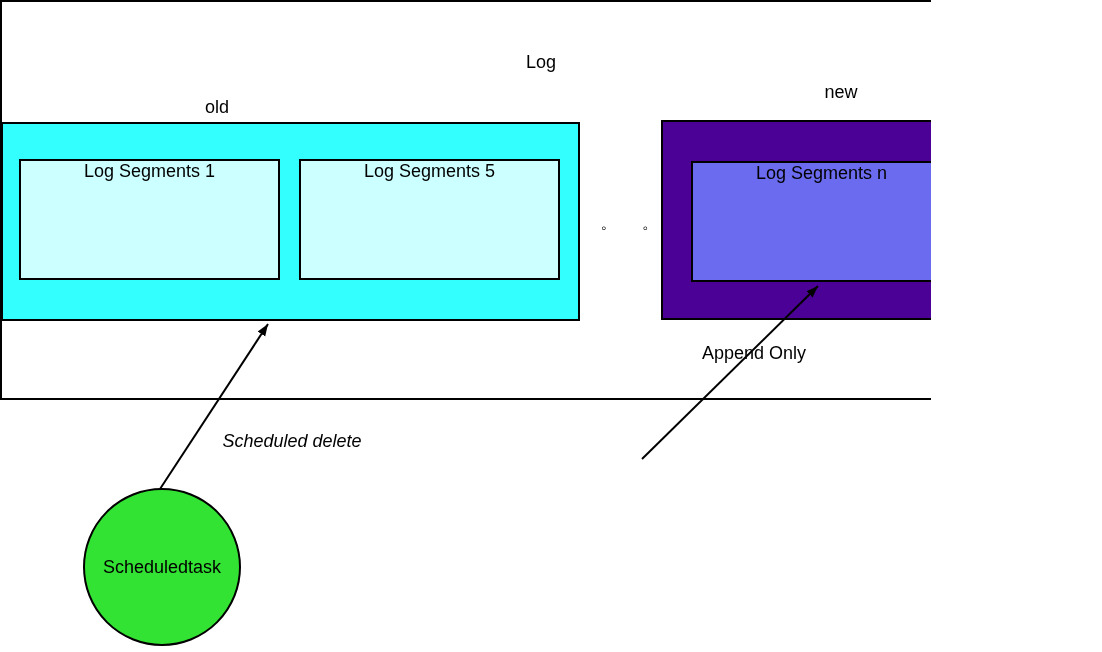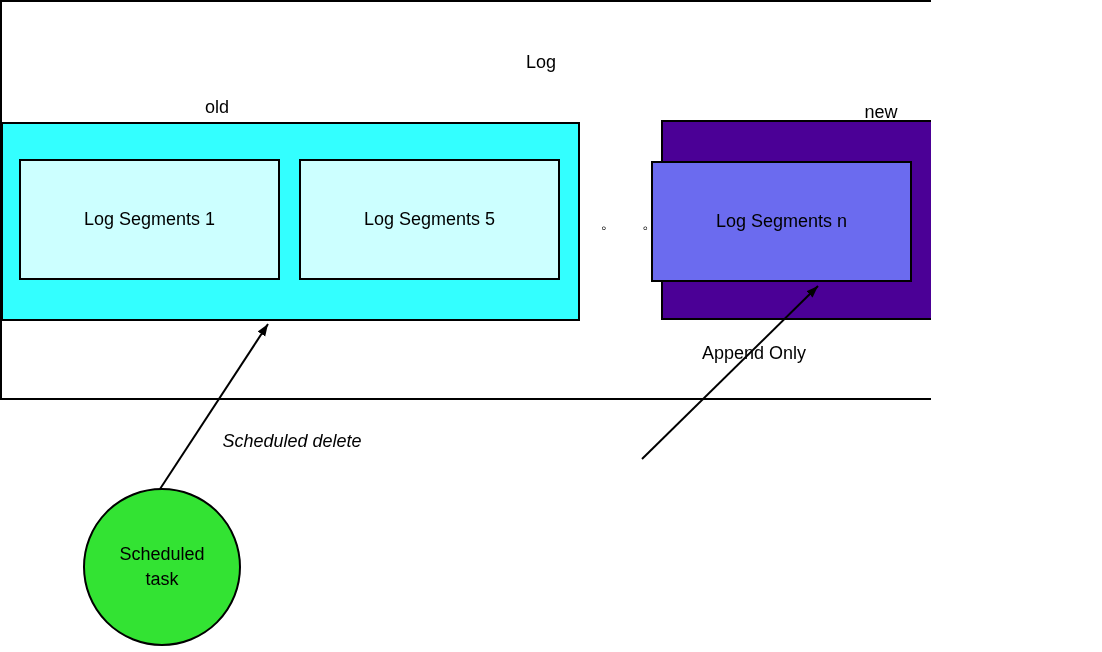--- a/index.html
+++ b/index.html
@@ -36,40 +36,40 @@
   }
   .new-region {
     left: 661px; top: 120px; width: 360px; height: 200px;
     background: #4B0096;
     border: 2px solid #000000;
   }
   .segment {
     position: absolute;
     width: 261px; height: 121px;
     border: 2px solid #000000;
-    display: flex; align-items: center; justify-content: center;
+    display: flex; justify-content: center;
     font-size: 18px;
   }
   .segment.pale { background: #CCFFFF; }
   .segment.blue { background: #6B6BEF; }
   .seg1 { left: 19px;  top: 159px; }
   .seg2 { left: 299px; top: 159px; }
-  .segn { left: 651px; top: 161px; }
+  .segn { left: 691px; top: 161px; }
   .dots {
     left: 601px; top: 220px;
     font-size: 15px; line-height: 16px;
     letter-spacing: 16px;
     color: #000000;
   }
   .task-circle {
     left: 83px; top: 488px; width: 158px; height: 158px;
     background: #33E333;
     border: 2px solid #000000;
     border-radius: 50%;
-    display: flex; flex-direction: column;
+    display: flex; flex-direction: row;
     align-items: center; justify-content: center;
     font-size: 18px; line-height: 25px;
     text-align: left;
   }
   .message-ellipse {
     left: 502px; top: 480px; width: 240px; height: 82px;
     background: #E2CCF7;
     border: 2px solid #000000;
     border-radius: 50%;
     display: flex; align-items: center; justify-content: center;
@@ -86,21 +86,21 @@
 <body>
 
 <div class="canvas">
 
   <div class="abs outer-rect"></div>
 
   <div class="lbl" style="left:541px; top:52px;">Log</div>
 
   <div class="lbl" style="left:217px; top:97px;">old</div>
 
-  <div class="lbl" style="left:841px; top:102px;margin-left:40px;">new</div>
+  <div class="lbl" style="left:841px; top:82px;">new</div>
 
   <div class="abs old-region"></div>
 
   <div class="segment pale seg1">
     <span>Log Segments 1</span>
   </div>
 
   <div class="segment pale seg2">
     <span>Log Segments 5</span>
   </div>

